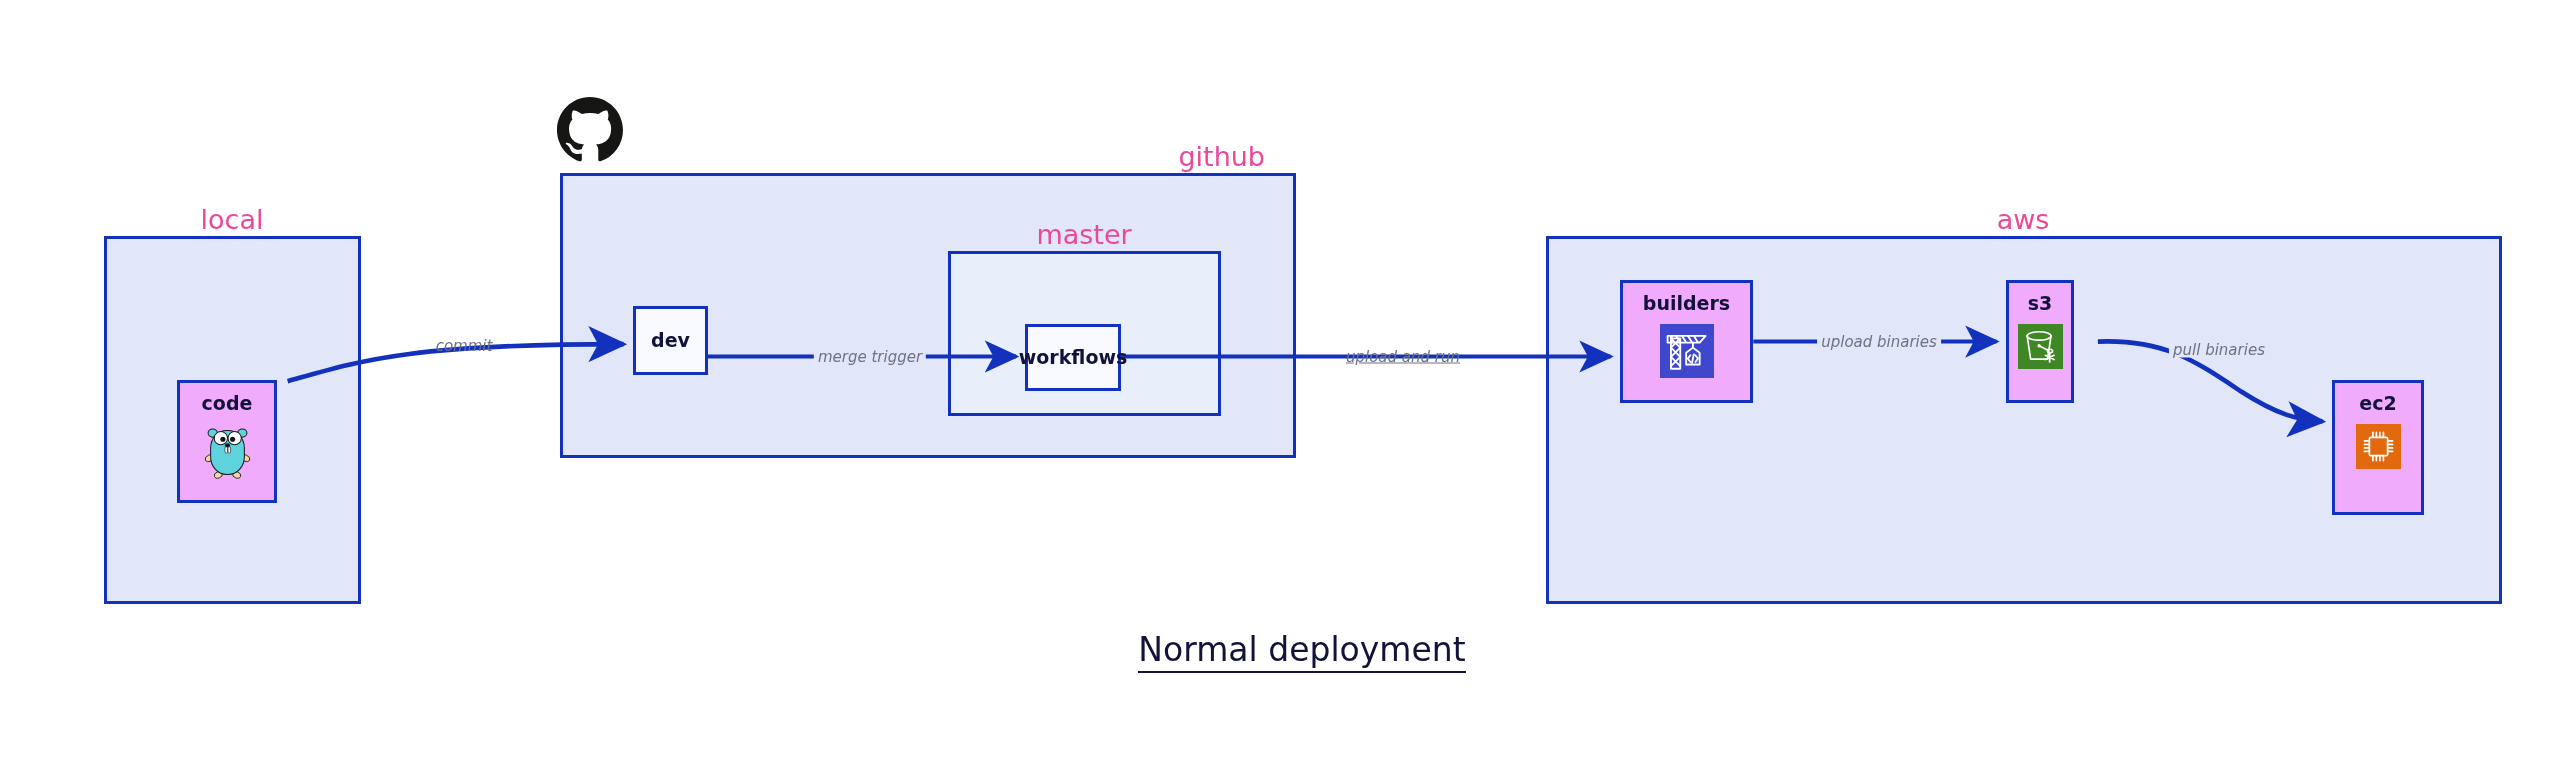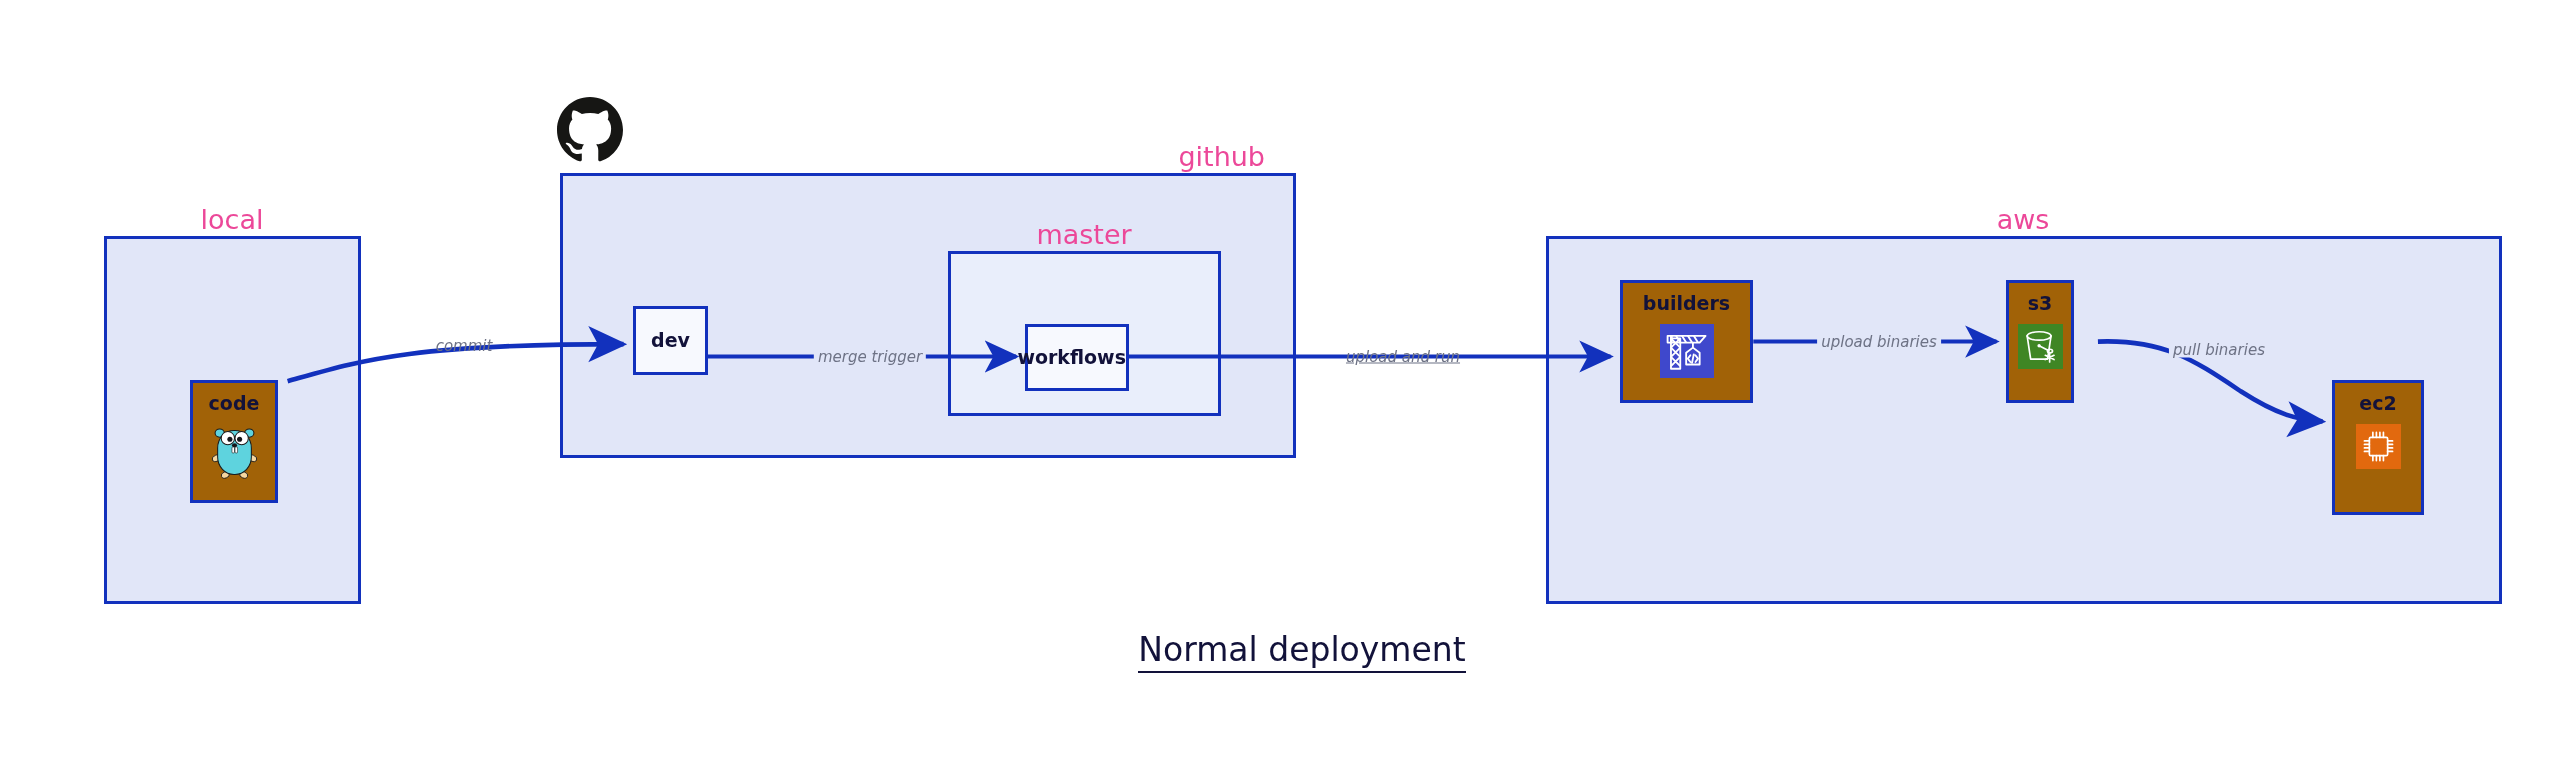--- a/index.html
+++ b/index.html
@@ -36,21 +36,21 @@
     font-size: 27px;
     font-weight: 400;
     line-height: 1;
     white-space: nowrap;
     text-align: center;
   }
 
   
   .node {
     position: absolute;
-    background: #a16207;
+    background: #f0abfc;
     border: 3.1px solid #1231bd;
     box-sizing: border-box;
     display: flex;
     flex-direction: column;
     align-items: center;
     padding-top: 11.3px;
   }
   .node-label {
     color: #12123a;
     font-family: "DejaVu Sans", sans-serif;
@@ -170,21 +170,21 @@
 
     <path d="M 4072,663 C 4200,658 4260,700 4350,760 C 4420,805 4460,815 4508,818" fill="none" stroke="#1231bd" stroke-width="9" marker-end="url(#arrow)"></path>
   </svg>
 
   <div class="edge-label no-fill" id="el-commit" style="left: 464px; top: 346px;">commit</div>
   <div class="edge-label on-fill" id="el-merge-trigger" style="left: 870px; top: 357px;">merge trigger</div>
   <div class="edge-label no-fill" id="el-upload-and-run" style="left: 1403px; top: 357px; text-decoration: underline;">upload and run</div>
   <div class="edge-label on-fill" id="el-upload-binaries" style="left: 1879px; top: 342px;">upload binaries</div>
   <div class="edge-label on-fill" id="el-pull-binaries" style="left: 2219px; top: 350px;">pull binaries</div>
 
-  <div class="node" id="n-code" style="left: 190px; top: 380px; width: 88px; height: 123px;">
+  <div class="node" id="n-code" style="left: 177px; top: 380px; width: 100px; height: 123px;">
     <span class="node-label">code</span>
     <span class="node-icon">
       <svg width="47" height="56" viewBox="0 0 92 108">
 
         <ellipse cx="11" cy="66" rx="9" ry="6" fill="#f5d6a0" stroke="#1a1a1a" stroke-width="1.6" transform="rotate(-24 11 66)"></ellipse>
         <ellipse cx="81" cy="66" rx="9" ry="6" fill="#f5d6a0" stroke="#1a1a1a" stroke-width="1.6" transform="rotate(24 81 66)"></ellipse>
 
         <ellipse cx="28" cy="99" rx="8" ry="6" fill="#f5d6a0" stroke="#1a1a1a" stroke-width="1.6" transform="rotate(-20 28 99)"></ellipse>
         <ellipse cx="64" cy="99" rx="8" ry="6" fill="#f5d6a0" stroke="#1a1a1a" stroke-width="1.6" transform="rotate(20 64 99)"></ellipse>
 
@@ -202,21 +202,21 @@
         <rect x="41" y="44" width="5" height="12" rx="2" fill="#ffffff" stroke="#1a1a1a" stroke-width="1.2"></rect>
         <rect x="47" y="44" width="5" height="12" rx="2" fill="#ffffff" stroke="#1a1a1a" stroke-width="1.2"></rect>
       </svg>
     </span>
   </div>
 
   <div class="node plain" id="n-dev" style="left: 633px; top: 306px; width: 75px; height: 69px;">
     <span class="node-label">dev</span>
   </div>
 
-  <div class="node plain" id="n-workflows" style="left: 1025px; top: 324px; width: 104px; height: 67px; align-items: flex-end;">
+  <div class="node plain" id="n-workflows" style="left: 1025px; top: 324px; width: 96px; height: 67px;">
     <span class="node-label">workflows</span>
   </div>
 
   <div class="node" id="n-builders" style="left: 1620px; top: 280px; width: 133px; height: 123px;">
     <span class="node-label">builders</span>
     <span class="node-icon">
       <svg width="54" height="54" viewBox="0 0 64 64">
         <rect x="0" y="0" width="64" height="64" fill="#3f48cc"></rect>
         <g fill="none" stroke="#ffffff" stroke-width="2.2" stroke-linejoin="round">
 

